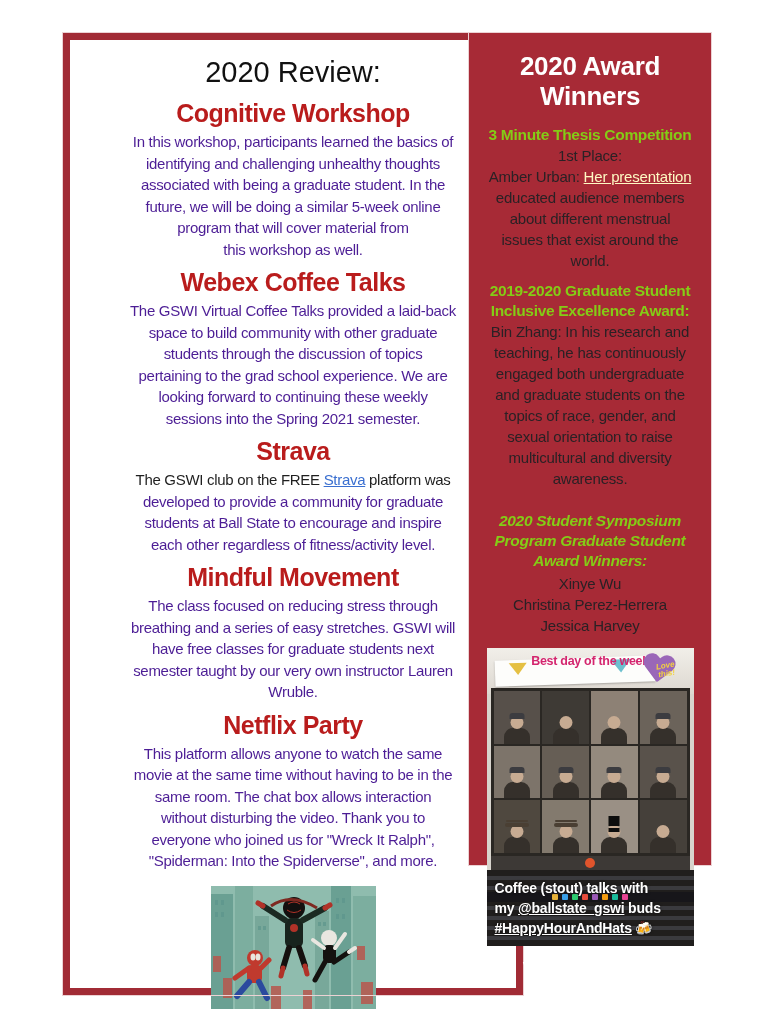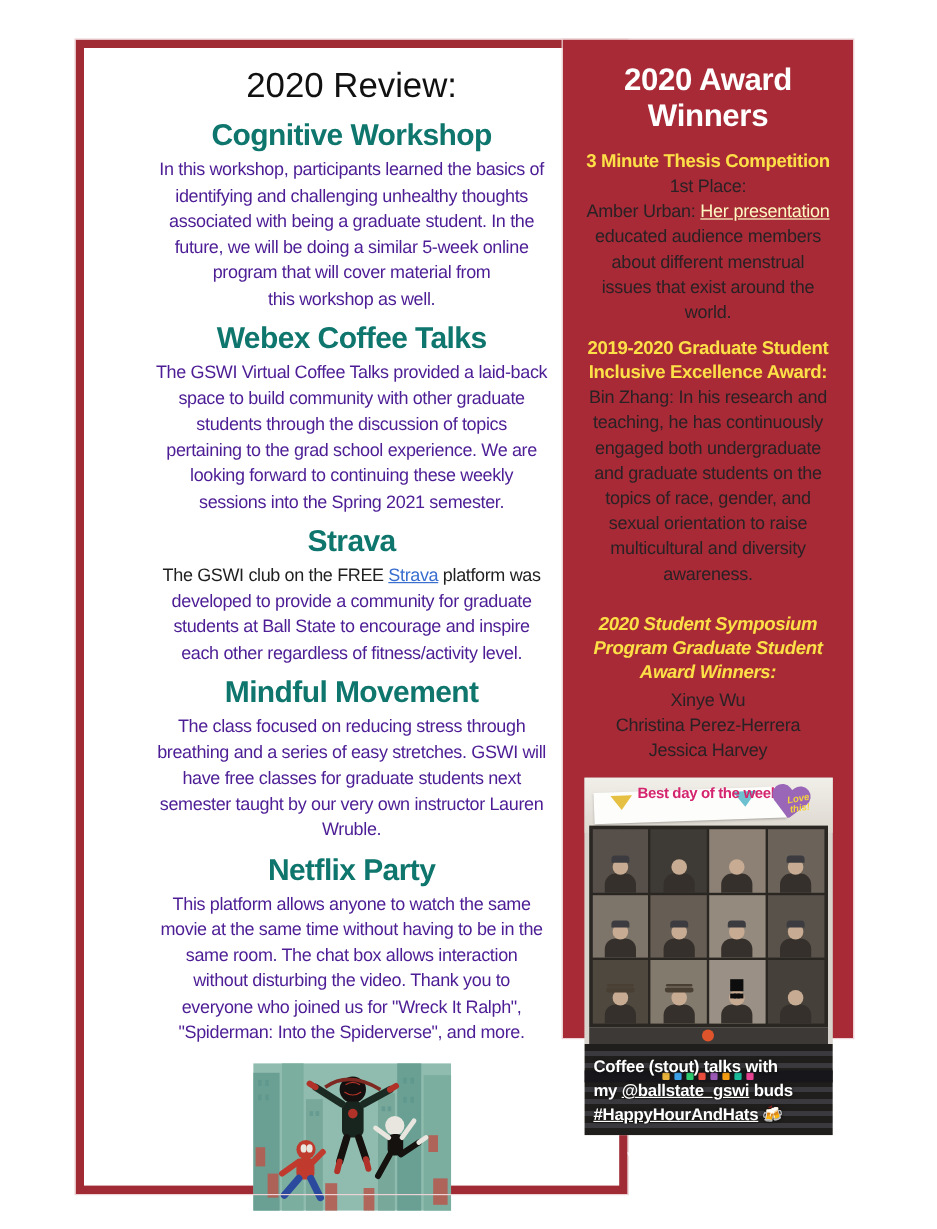--- a/index.html
+++ b/index.html
@@ -7,36 +7,36 @@
   .page{position:relative;width:781px;height:1024px;background:#ffffff;overflow:hidden;}
 
   
   .left-box{
     position:absolute;left:63px;top:33px;width:460px;height:962px;
     box-sizing:border-box;border:7px solid #a12b35;outline:1px solid #ecd2d4;
     background:#fff;text-align:center;color:#1f1f1f;
   }
   .left-inner{padding:16px 5px 0 5px;}
   .review-title{font-size:29px;font-weight:400;color:#111;margin:0 0 10px 0;letter-spacing:0;}
-  .sec-head{font-size:25px;font-weight:bold;color:#0f766e;margin:8px 0 3px 0;letter-spacing:-0.5px;}
+  .sec-head{font-size:25px;font-weight:bold;color:#b91c1c;margin:8px 0 3px 0;letter-spacing:-0.5px;}
   .sec-body{font-size:15px;line-height:21.5px;margin:0;letter-spacing:-0.3px;white-space:pre-line;color:#4c1d95;}
   .inline-line{font-size:15px;line-height:21.5px;letter-spacing:-0.3px;color:#1f1f1f;}
   .link-blue{color:#3a6fd0;text-decoration:underline;}
 
   
   .spidey-wrap{margin-top:14px;display:inline-block;line-height:0;}
 
   
   .right-box{
     position:absolute;left:469px;top:33px;width:242px;height:832px;
     background:#a72a36;outline:1px solid #ecd2d4;
     text-align:center;color:#261d21;box-sizing:border-box;padding:18px 10px 0 10px;
   }
   .award-title{font-size:26px;line-height:30px;font-weight:bold;color:#ffffff;margin:0 0 14px 0;white-space:pre-line;letter-spacing:-0.3px;}
-  .award-subhead{font-size:15.5px;line-height:20px;font-weight:bold;color:#fde047;margin:10px 0 0 0;white-space:pre-line;letter-spacing:-0.3px;}
+  .award-subhead{font-size:15.5px;line-height:20px;font-weight:bold;color:#84cc16;margin:10px 0 0 0;white-space:pre-line;letter-spacing:-0.3px;}
   .award-body{font-size:15px;line-height:21px;margin:0;white-space:pre-line;letter-spacing:-0.2px;color:#2a2125;}
   .dark-link{color:#fef9c3;text-decoration:underline;}
   .names{margin-top:2px;}
 
   
   .photo{
     position:relative;width:207px;height:298px;margin:12px auto 0 auto;
     background:#d8d4cd;overflow:hidden;text-align:left;
   }
   .ceiling{position:absolute;left:0;top:0;width:100%;height:46px;background:linear-gradient(#f1efe9,#ddd8d0);}

